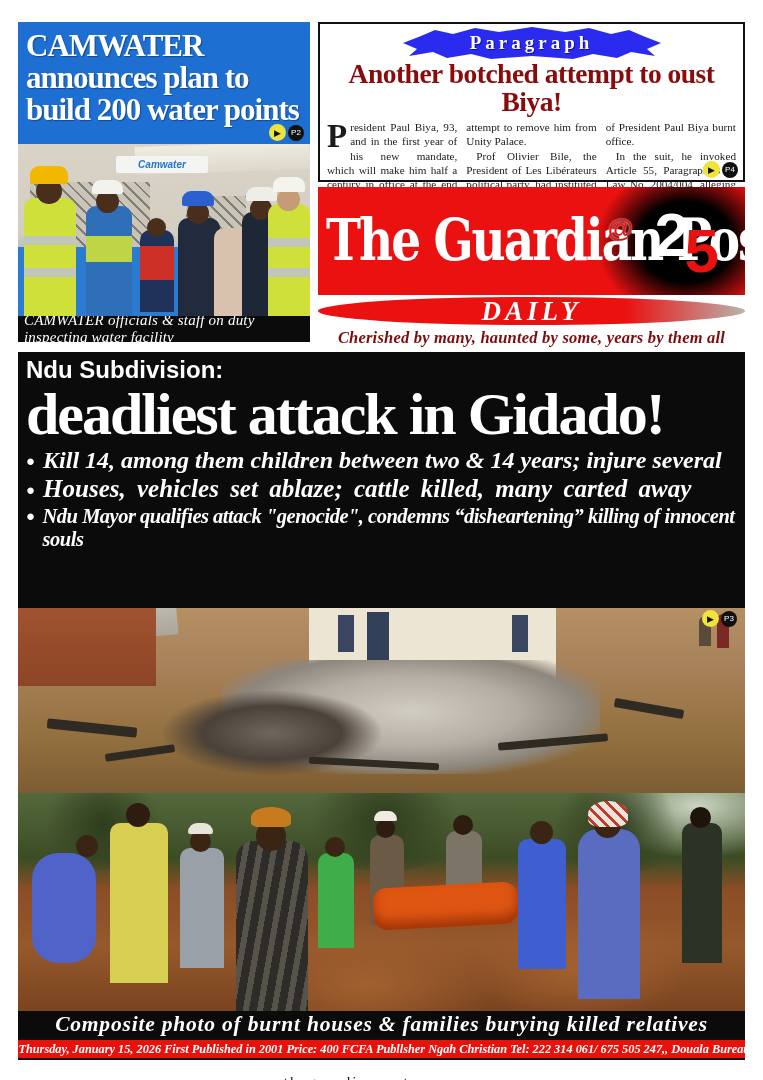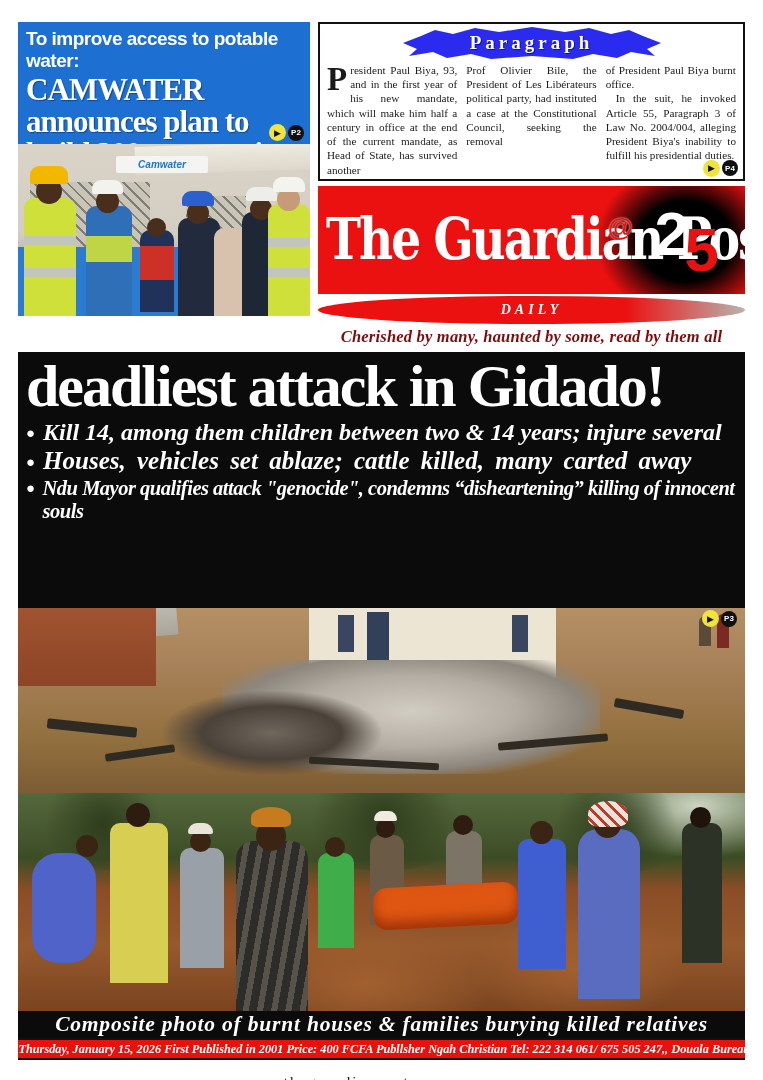--- a/index.html
+++ b/index.html
@@ -11,21 +11,21 @@
   .top { display:flex; gap:8px; height:324px; }
   .left-col { width:292px; display:flex; flex-direction:column; }
   .right-col { width:427px; display:flex; flex-direction:column; }
 
   
   .teaser { position:relative; height:122px; background:#1e6fd2; color:#fff; padding:6px 8px 4px 8px; }
   .teaser-kicker { font-family:"Liberation Sans", sans-serif; font-size:19px; font-weight:600; letter-spacing:-0.5px; }
   .teaser-headline { font-family:"Liberation Serif", serif; font-weight:bold; font-size:31px; line-height:1.04; letter-spacing:-1px; margin-top:2px; text-shadow:1px 1px 1px rgba(0,0,0,.35); }
   .pref { position:absolute; display:inline-flex; align-items:center; gap:2px; }
   .pref-play { width:17px; height:17px; border-radius:50%; background:#f0e33c; color:#111; font-size:9px; display:flex; align-items:center; justify-content:center; font-family:"DejaVu Sans", sans-serif; }
-  .pref-num { width:16px; height:16px; border-radius:50%; background:#101010; color:#fff; font-size:8px; font-weight:bold; display:flex; align-items:center; justify-content:center; font-family:"Liberation Sans", sans-serif; }
+  .pref-num { width:16px; height:16px; border-radius:50%; background:#101010; color:#fff; font-size:8px; font-weight:normal; display:flex; align-items:center; justify-content:center; font-family:"Liberation Sans", sans-serif; }
   .teaser .pref { right:6px; bottom:3px; }
 
   
   .photo { position:relative; overflow:hidden; }
   .camwater { height:172px; background:linear-gradient(180deg,#d9d4c7 0%,#d3cec1 52%,#a8abb0 72%,#8e9098 88%,#7e8188 100%); }
   .cw-roof { position:absolute; top:0; left:40%; width:60%; height:16%; background:linear-gradient(180deg,#efece2,#ddd8ca); transform:rotate(-2deg); }
   .cw-lattice { position:absolute; background:repeating-linear-gradient(45deg,#6e726a 0 2px,#c9c4b6 2px 8px), repeating-linear-gradient(-45deg,#6e726a 0 2px,transparent 2px 8px); opacity:.85; }
   .cw-l1 { top:38px; left:12px; width:120px; height:78px; }
   .cw-l2 { top:52px; left:168px; width:60px; height:66px; }
   .cw-bluewall { position:absolute; left:0; bottom:0; width:55%; height:40%; background:#2b7bd0; }
@@ -50,21 +50,21 @@
   .editorial-box .pref { right:5px; bottom:2px; }
 
   
   .masthead { margin-top:5px; }
   .mast-red { position:relative; height:108px; background:#ea1110; overflow:hidden; }
   .mast-blob { position:absolute; right:-28px; top:-20px; width:175px; height:150px; background:radial-gradient(ellipse at center, #000 38%, rgba(0,0,0,0) 72%); }
   .mast-title { position:absolute; left:8px; top:18px; color:#fff; font-family:"DejaVu Serif", serif; font-weight:bold; font-size:47px; letter-spacing:-2px; transform:scaleY(1.25); transform-origin:left top; white-space:nowrap; }
   .mast-at { position:absolute; right:112px; top:26px; color:#e81210; font-size:26px; font-weight:bold; font-family:"Liberation Sans", sans-serif; text-shadow:0 0 2px #fff; }
   .mast-2 { position:absolute; right:56px; top:12px; color:#fff; font-size:62px; font-weight:bold; font-family:"Liberation Sans", sans-serif; }
   .mast-5 { position:absolute; right:26px; top:28px; color:#e81210; font-size:62px; font-weight:bold; font-family:"Liberation Sans", sans-serif; }
-  .mast-ellipse { height:28px; margin-top:2px; border-radius:50%/100%; border-radius:50%; background:linear-gradient(90deg,#ea1110 0%,#ea1110 72%,#b9b2ac 100%); color:#fff; font-style:italic; font-weight:bold; font-size:14px; letter-spacing:4px; display:flex; align-items:center; justify-content:center; }
+  .mast-ellipse { height:28px; margin-top:2px; border-radius:50%/100%; border-radius:50%; background:linear-gradient(90deg,#ea1110 0%,#ea1110 72%,#b9b2ac 100%); color:#fff; font-style:italic; font-weight:bold; font-size:27px; letter-spacing:4px; display:flex; align-items:center; justify-content:center; }
   .tagline { height:21px; margin-top:3px; color:#7d0d0d; font-weight:bold; font-style:italic; font-size:16.5px; text-align:center; letter-spacing:0.2px; }
 
   
   .lead-block { margin-top:6px; width:727px; background:#0b0b0b; color:#fff; padding:4px 8px 6px 8px; height:256px; }
   .lead-kicker { font-family:"Liberation Sans", sans-serif; font-weight:bold; font-size:24px; }
   .lead-l1 { font-weight:bold; font-size:64px; line-height:0.99; letter-spacing:1px; white-space:nowrap; }
   .lead-l2 { font-weight:bold; font-size:60px; line-height:1.0; letter-spacing:-2px; white-space:nowrap; }
   .bullet { display:flex; align-items:baseline; gap:8px; font-style:italic; font-weight:bold; }
   .bdot { font-size:15px; line-height:1; transform:translateY(-2px); font-style:normal; }
   .b1 { font-size:24px; margin-top:3px; }
@@ -97,21 +97,20 @@
 </style>
 </head>
 <body>
 
 <div class="page">
 
   <div class="top">
 
     <div class="left-col">
       <div class="teaser">
-        <div class="teaser-kicker">To improve access to potable water:</div>
         <div class="teaser-headline">CAMWATER announces plan to build 200 water points</div>
         <span class="pref">
           <span class="pref-play">▶</span>
           <span class="pref-num">P2</span>
         </span>
       </div>
 
       <div class="photo camwater">
         <div class="cw-roof"></div>
         <div class="cw-lattice cw-l1"></div>
@@ -142,35 +141,38 @@
         <div class="fhead" style="left:232px; top:54px; width:22px; height:22px;"></div>
         <div class="fhelm" style="left:228px; top:43px; width:31px; height:14px; background:#eeeee8;"></div>
         <div class="fig" style="left:250px; bottom:0; width:42px; height:112px; background:#cfe03a;">
             <div class="vband" style="top:34px;"></div>
             <div class="vband" style="top:64px;"></div>
           </div>
         <div class="fhead" style="left:259px; top:44px; width:23px; height:23px; background:#c69b77;"></div>
         <div class="fhelm" style="left:255px; top:33px; width:32px; height:15px; background:#f4f4ee;"></div>
       </div>
 
+      <div class="caption-bar">CAMWATER officials &amp; staff on duty inspecting water facility</div>
     </div>
 
     <div class="right-col">
       <div class="editorial-box">
         <div class="banner-wrap">
           <svg class="banner-burst" width="258" height="32" viewBox="0 0 258 32">
             <polygon fill="#2b2bf0" points="129,0 162,5 186,1 208,7 226,3 240,9 258,16 244,22 252,29 228,25 214,31 190,27 170,32 129,29 88,32 68,27 44,31 30,25 6,29 14,22 0,16 18,9 32,3 50,7 72,1 96,5"></polygon>
           </svg>
           <span class="banner-text">Paragraph</span>
         </div>
+        <div class="ed-headline">Another botched attempt to oust Biya!</div>
         <div class="ed-cols">
           <div class="ed-col">
             <span class="dropcap">P</span><span>resident Paul Biya, 93, and in the first year of his new mandate, which will make him half a century in office at the end of the current mandate, as Head of State, has survived another</span>
           </div>
           <div class="ed-col">
+            <p>attempt to remove him from Unity Palace.</p>
             <p>Prof Olivier Bile, the President of Les Libérateurs political party, had instituted a case at the Constitutional Council, seeking the removal</p>
           </div>
           <div class="ed-col">
             <p>of President Paul Biya burnt office.</p>
             <p>In the suit, he invoked Article 55, Paragraph 3 of Law No. 2004/004, alleging President Biya's inability to fulfill his presidential duties.</p>
           </div>
         </div>
         <span class="pref">
           <span class="pref-play">▶</span>
           <span class="pref-num">P4</span>
@@ -179,26 +181,27 @@
 
       <div class="masthead">
         <div class="mast-red">
           <div class="mast-blob"></div>
           <span class="mast-title">The Guardian Post</span>
           <span class="mast-at">@</span>
           <span class="mast-2">2</span>
           <span class="mast-5">5</span>
         </div>
         <div class="mast-ellipse">DAILY</div>
-        <div class="tagline">Cherished by many, haunted by some, read by them all</div>
+        <div class="tagline">Cherished by many, haunted by some, years by them all</div>
       </div>
     </div>
   </div>
 
   <div class="lead-block">
+    <div class="lead-kicker">Ndu Subdivision:</div>
     <div class="lead-l2">deadliest attack in Gidado!</div>
     <div class="bullet b1">
       <span class="bdot">●</span>
       <span>Kill 14, among them children between two &amp; 14 years; injure several</span>
     </div>
     <div class="bullet b2">
       <span class="bdot">●</span>
       <span>Houses, vehicles set ablaze; cattle killed, many carted away</span>
     </div>
     <div class="bullet b3">

